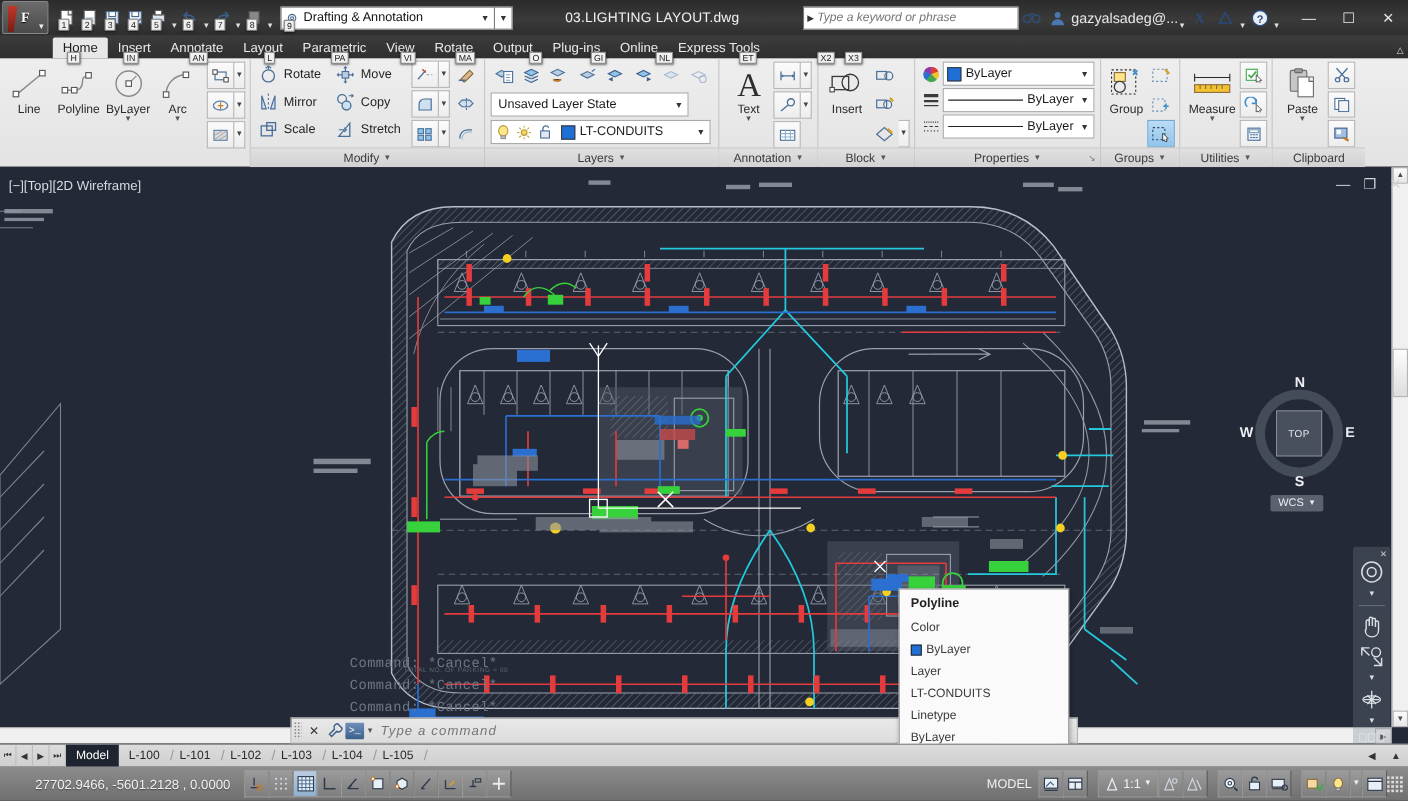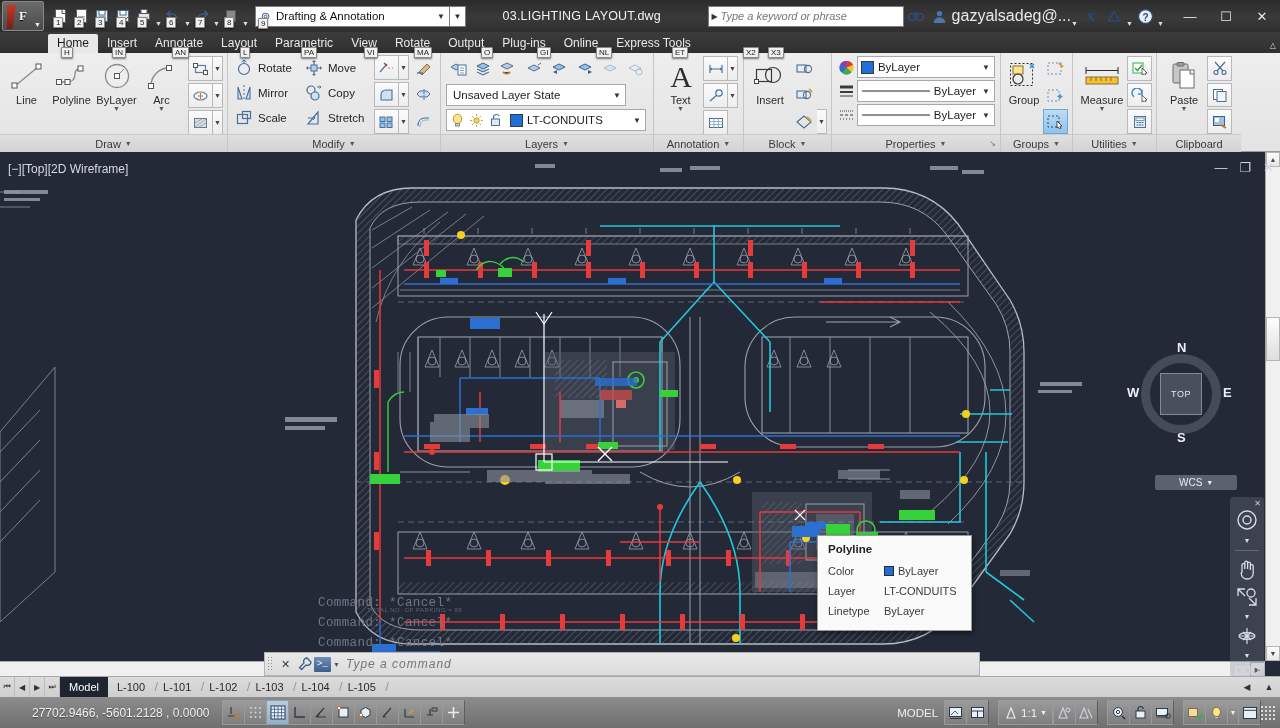--- a/index.html
+++ b/index.html
@@ -64,21 +64,21 @@
   #searchWrap {
     display:flex; align-items:center; background:#fff; border:1px solid #7c7c7c;
     height:21px; width:196px;
   }
   #searchWrap .scar { width:12px; text-align:center; color:#333; font-size:8px; }
   #searchWrap input {
     border:none; outline:none; flex:1; font-style:italic; font-size:11px;
     color:#7a7a7a; background:transparent; font-family:"Liberation Sans", sans-serif;
   }
   .tbicon { width:24px; height:24px; display:flex;align-items:center;justify-content:center; position:relative;}
-  #userName { color:#e8e8e8; font-size:16px; }
+  #userName { color:#e8e8e8; font-size:13px; }
   #winctl { display:flex; align-items:center; margin-left:8px; }
   #winctl div { width:36px; height:30px; display:flex;align-items:center;justify-content:center;
                 color:#e6e6e6; font-size:13px;}
   
   #ribbonTabs {
     position:absolute; left:0; top:32px; width:1280px; height:21px;
     background:linear-gradient(#3c3c3c,#2f2f2f);
     display:flex; align-items:flex-end; padding-left:48px;
   }
   .rtab {
@@ -151,23 +151,23 @@
     border:9px solid rgba(150,158,172,.30);
   }
   #viewcube .face {
     position:absolute; left:33px; top:33px; width:42px;height:42px;
     background:rgba(150,158,172,.33); border:1px solid rgba(190,196,208,.5);
     display:flex;align-items:center;justify-content:center;
     color:#e6e9ef; font-size:9px; letter-spacing:.5px;
   }
   #viewcube .dir { position:absolute; color:#eceef3; font-size:13px; font-weight:bold;}
   #wcsBtn {
-    position:absolute; left:1155px; top:323px; z-index:8;
+    position:absolute; left:1155px; top:298px; z-index:8;
     background:rgba(160,168,182,.45); color:#e9ecf2; font-size:10px;
-    padding:2px 24px; border-radius:2px; display:flex; gap:4px; align-items:center;
+    padding:2px 7px; border-radius:2px; display:flex; gap:4px; align-items:center;
   }
   
   #navbar {
     position:absolute; right:16px; top:345px; width:34px; height:210px;
     background:rgba(120,128,142,.30); border-radius:3px; z-index:8;
     display:flex; flex-direction:column; align-items:center; padding-top:12px; gap:7px;
   }
   #navbar .nitem { color:#d9dde4; display:flex; align-items:center; justify-content:center; }
   #navbar .nsep { width:24px; height:1px; background:rgba(220,225,235,.25); }
   #navbar .ncar { color:#d9dde4; font-size:7px; line-height:5px;}
@@ -183,21 +183,21 @@
                       border:1px solid #b5b5b5; display:flex;align-items:center;justify-content:center;color:#4a4a4a;font-size:7px;}
   #hsb .lf { left:815px; } #hsb .rt { right:0; }
   #hsb .thumb { position:absolute; left:905px; top:0; width:56px; height:15px; background:linear-gradient(#fdfdfd,#dedede); border:1px solid #b5b5b5;}
   
   #tooltip {
     position:absolute; left:817px; top:383px; width:155px; z-index:20;
     background:#fafafa; border:1px solid #9b9b9b; box-shadow:1px 2px 5px rgba(0,0,0,.45);
     padding:7px 10px 9px;
   }
   #tooltip .tt { font-size:11.5px; font-weight:bold; color:#222; margin-bottom:6px;}
-  #tooltip .trow { display:flex; font-size:11px; color:#3a3a3a; line-height:20px; }
+  #tooltip .trow { display:flex; font-size:11px; color:#3a3a3a; line-height:20px;flex-direction:column; }
   #tooltip .tk { width:56px; }
   #tooltip .tv { display:flex; align-items:center; gap:4px;}
   #tooltip .tsw { width:10px;height:10px;background:#1f6fd6;border:1px solid #2a2a2a;}
   
   #cmdbar {
     position:absolute; left:264px; top:652px; width:716px; height:24px;
     background:linear-gradient(#e9e9e9,#dcdcdc); border:1px solid #b4b4b4;
     display:flex; align-items:center; z-index:12;
   }
   #cmdbar .grip { width:7px; height:16px; margin:0 2px;
@@ -484,24 +484,20 @@
         <div style="display:flex;margin-top:2px">
           <div class="sqbtn">
             <svg width="17" height="14" viewBox="0 0 17 14">
                 <rect x="2.5" y="2.5" width="12" height="9" fill="#dcdcdc" stroke="#5c7ea3"></rect>
                 <path d="M3 11L14 3M3 7L10 3M7 11L14 7" stroke="#9a9a9a" stroke-width=".8"></path>
               </svg>
           </div>
           <div class="minicar">▼</div>
         </div>
       </div>
-    </div>
-    <div class="paneltitle">
-      <span>Draw</span>
-      <span class="pcar">▼</span>
     </div>
   </div>
 
   <div class="panel" style="width:213px">
     <div class="panelbody" style="padding-top:2px">
       <div class="col" style="width:72px">
         <div class="rowitem">
           <span class="ic">
             <svg width="18" height="18" viewBox="0 0 18 18">
                 <circle cx="9" cy="10" r="5.5" fill="none" stroke="#4a6f99" stroke-width="1.2"></circle>

